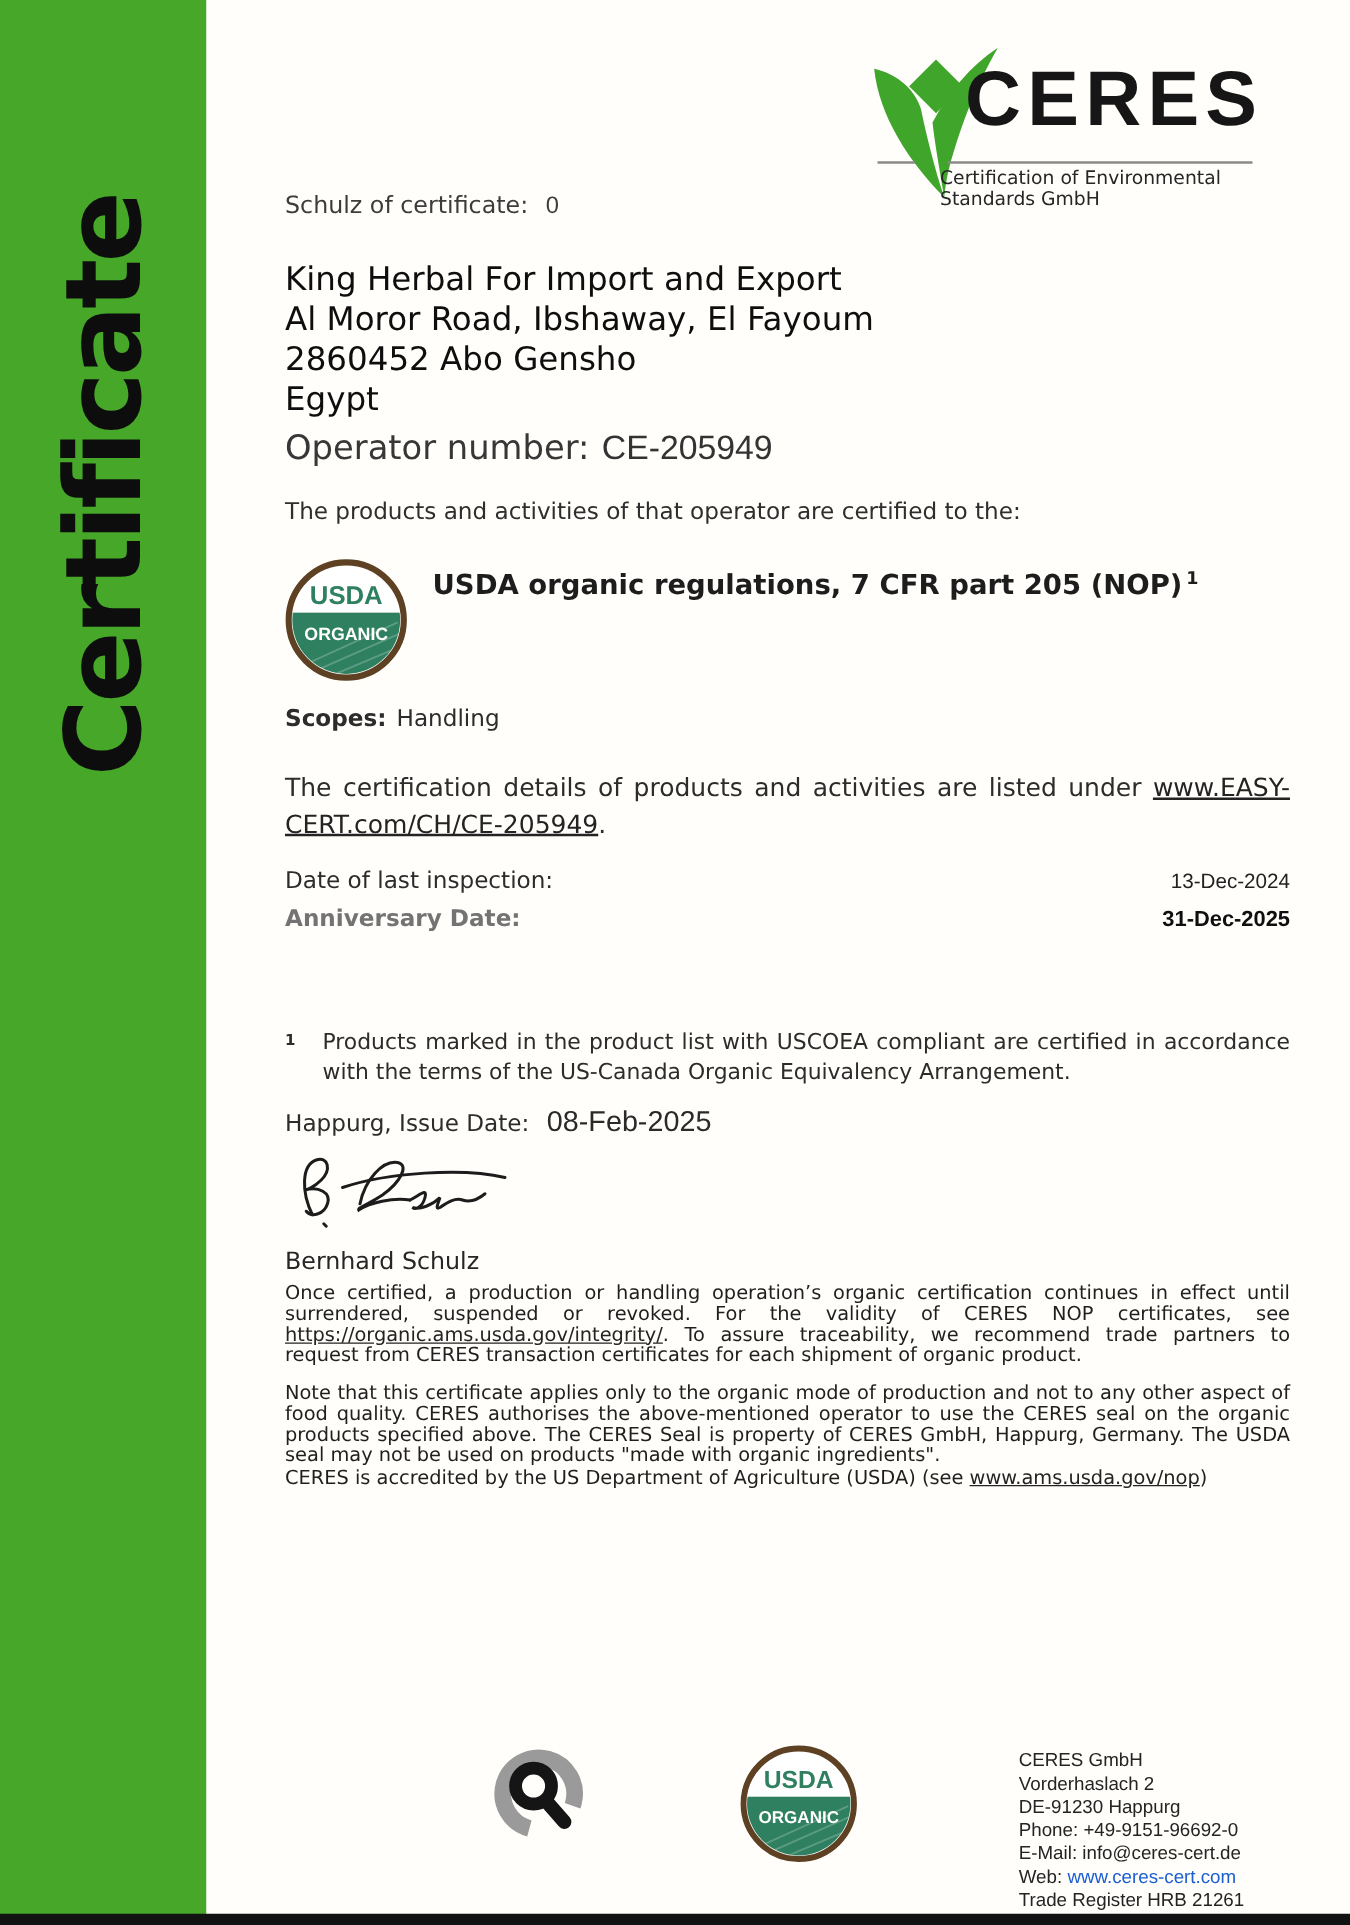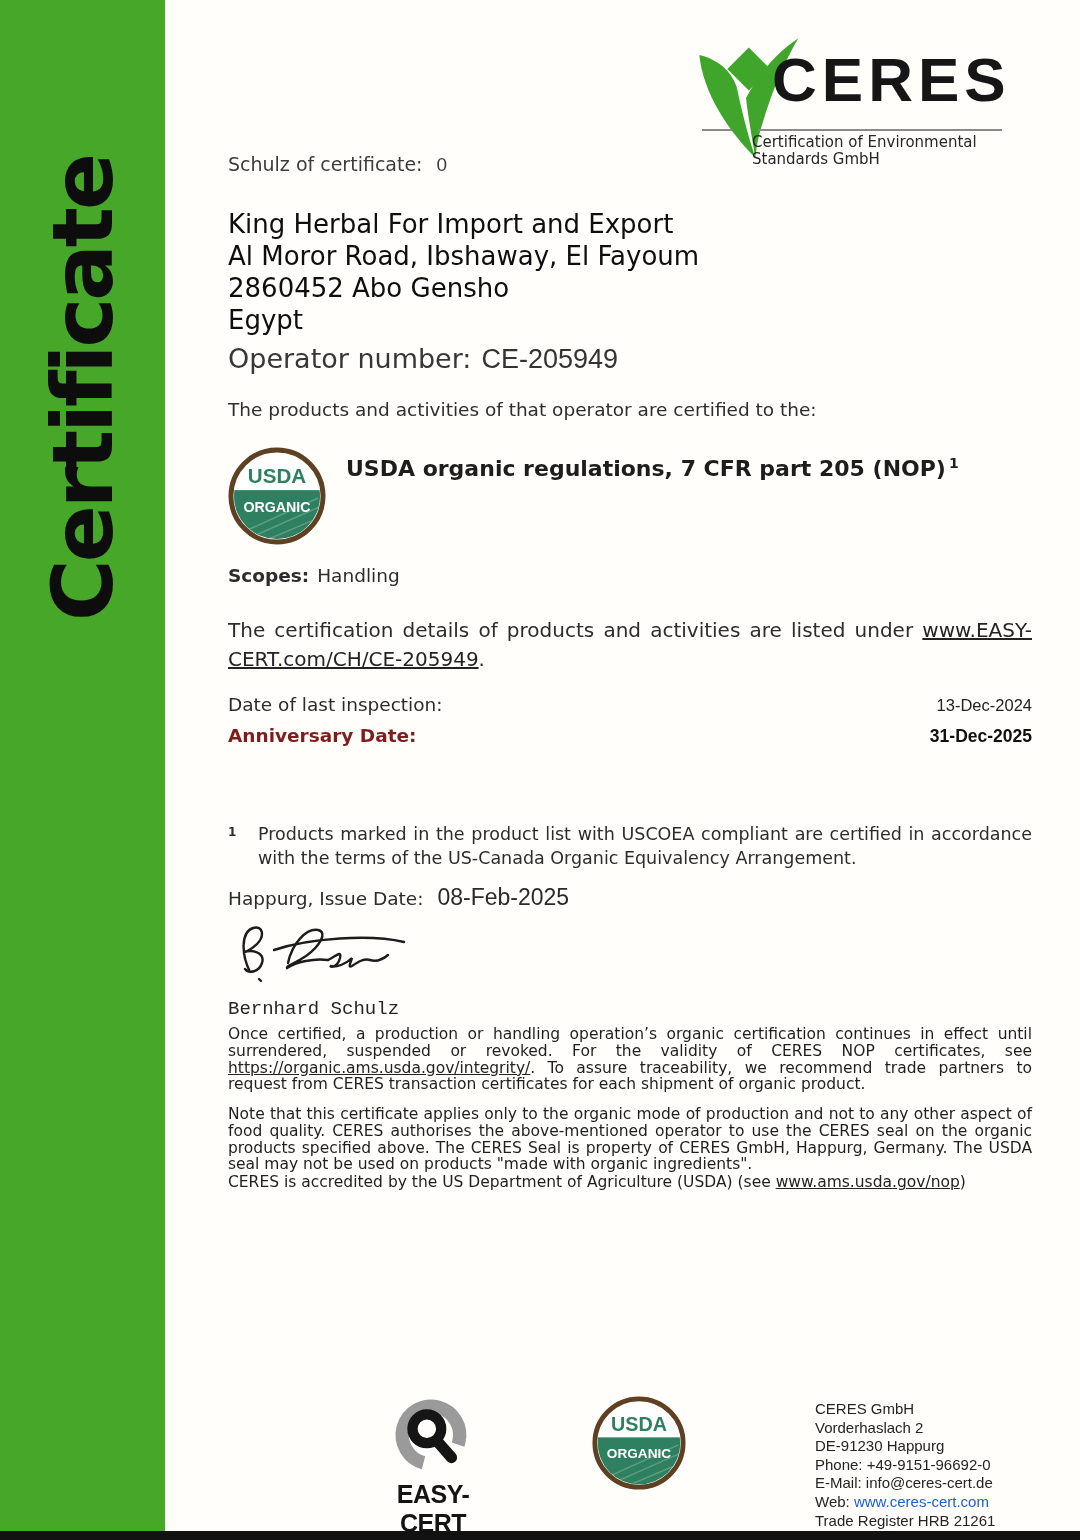--- a/index.html
+++ b/index.html
@@ -49,32 +49,32 @@
   .scopes .lbl { font-weight:bold; }
   .scopes .val { margin-left:8px; }
 
   .details { top:616px; font-size:20px; line-height:29px; text-align:justify; color:#2c2c2c; }
   .doc-link { color:#232323; text-decoration:underline; cursor:pointer; }
 
   .dates { top:694px; }
   .date-row { display:flex; justify-content:space-between; align-items:baseline; margin-bottom:10px; }
   .date-row .lbl { font-size:18.5px; color:#2c2c2c; }
   .date-row .val { font-family:"Liberation Sans", sans-serif; font-size:16.5px; color:#222; }
-  .date-row.bold .lbl { font-weight:bold; color:#7f1d1d; }
+  .date-row.bold .lbl { font-weight:bold; color:#737373; }
   .date-row.bold .val { font-weight:bold; font-size:17.5px; color:#0f0f0f; }
 
   .footnote { top:822px; display:flex; }
   .footnote .ref { width:30px; font-size:12px; font-weight:bold; padding-top:3px; color:#2c2c2c; }
   .footnote .txt { width:774px; font-size:17.5px; line-height:24px; text-align:justify; color:#2c2c2c; }
 
   .issue { top:884px; font-size:18.5px; color:#2c2c2c; }
   .issue .val { margin-left:14px; font-size:23px; color:#2a2a2a; }
 
   .signature { top:916px; width:200px; height:72px; }
-  .signer { top:998px; font-size:19px; color:#262626;font-family:Liberation Mono, monospace; }
+  .signer { top:998px; font-size:19px; color:#262626; }
 
   .legal { font-size:15.5px; line-height:16.8px; text-align:justify; color:#1f1f1f; }
   .legal1 { top:1026px; }
   .legal2 { top:1106px; }
   .legal2 .accredited { text-align:left; margin-top:1px; }
 
   
   .easycert { position:absolute; left:364px; top:1396px; width:138px; text-align:center; }
   .easycert-label { font-family:"Liberation Sans", sans-serif; font-weight:bold; font-size:25px;
     color:#141414; margin-top:2px; letter-spacing:-0.5px; }
@@ -200,21 +200,20 @@
     </div>
 
   </div>
 
   <div class="easycert">
     <svg width="104" height="78" viewBox="0 0 100 76">
       <circle cx="48" cy="38" r="28" fill="none" stroke="#9a9a9a" stroke-width="13" stroke-dasharray="134 42" transform="rotate(105 48 38)"></circle>
       <circle cx="44" cy="32" r="14" fill="none" stroke="#151515" stroke-width="10"></circle>
       <path d="M54,44 L68,60" stroke="#151515" stroke-width="11" stroke-linecap="round"></path>
     </svg>
-    <div class="easycert-label">EASY-CERT</div>
   </div>
 
   <svg class="usda-footer" viewBox="0 0 100 100">
     <circle cx="50" cy="50" r="47" fill="#ffffff" stroke="#5E4023" stroke-width="5"></circle>
     <clipPath id="sealclipB">
         <circle cx="50" cy="50" r="44"></circle>
       </clipPath>
     <g clip-path="url(#sealclipB)">
       <rect x="0" y="44" width="100" height="56" fill="#2E8060"></rect>
       <line x1="4" y1="92" x2="92" y2="52" stroke="#ffffff" stroke-opacity="0.22" stroke-width="1.6"></line>

